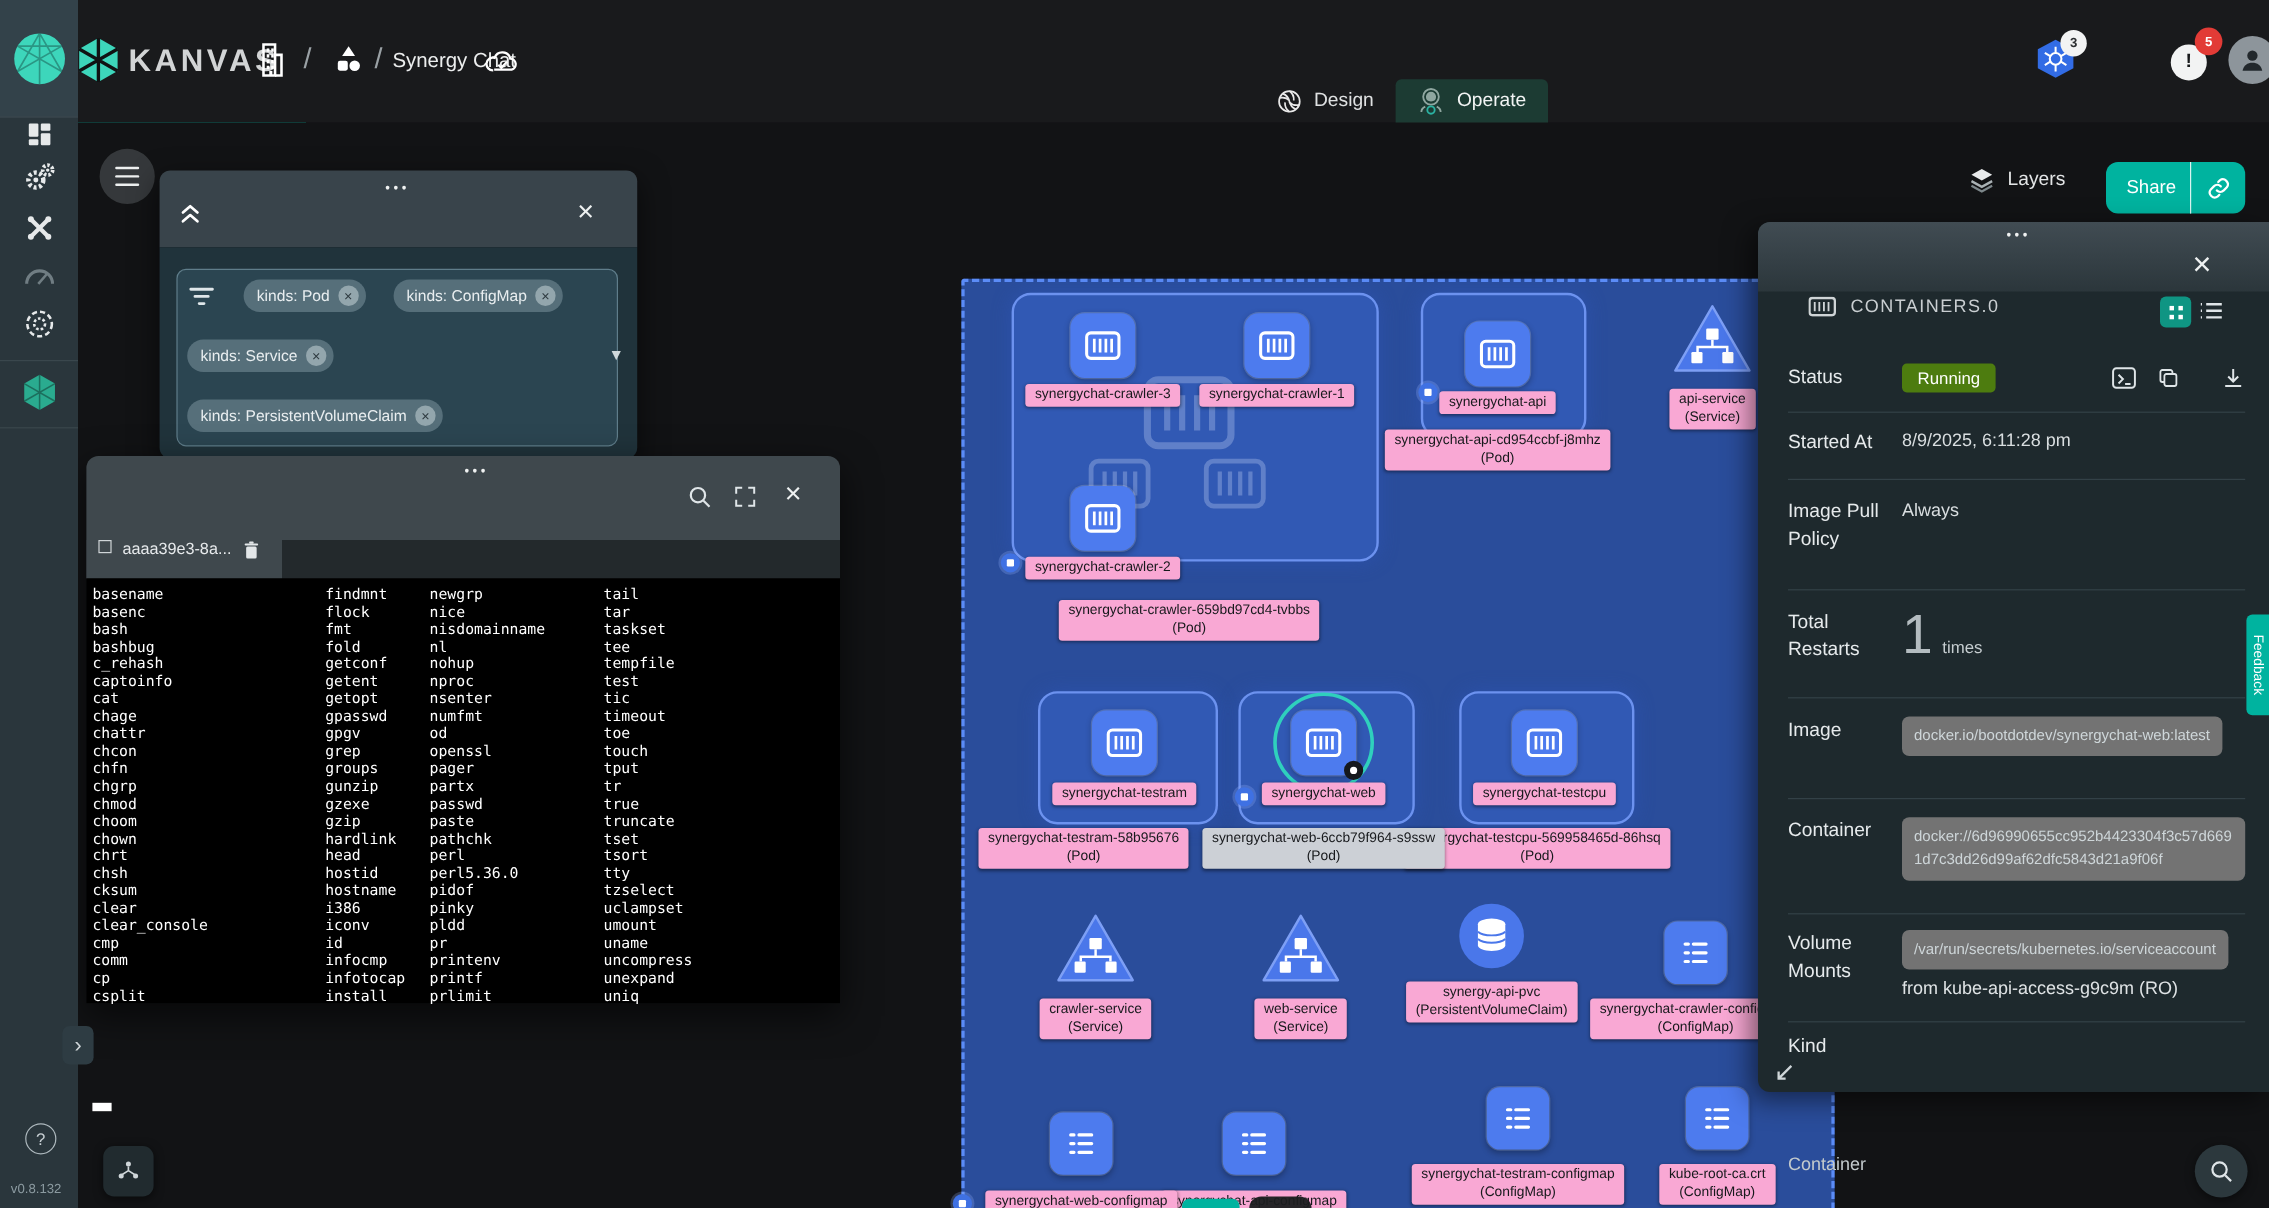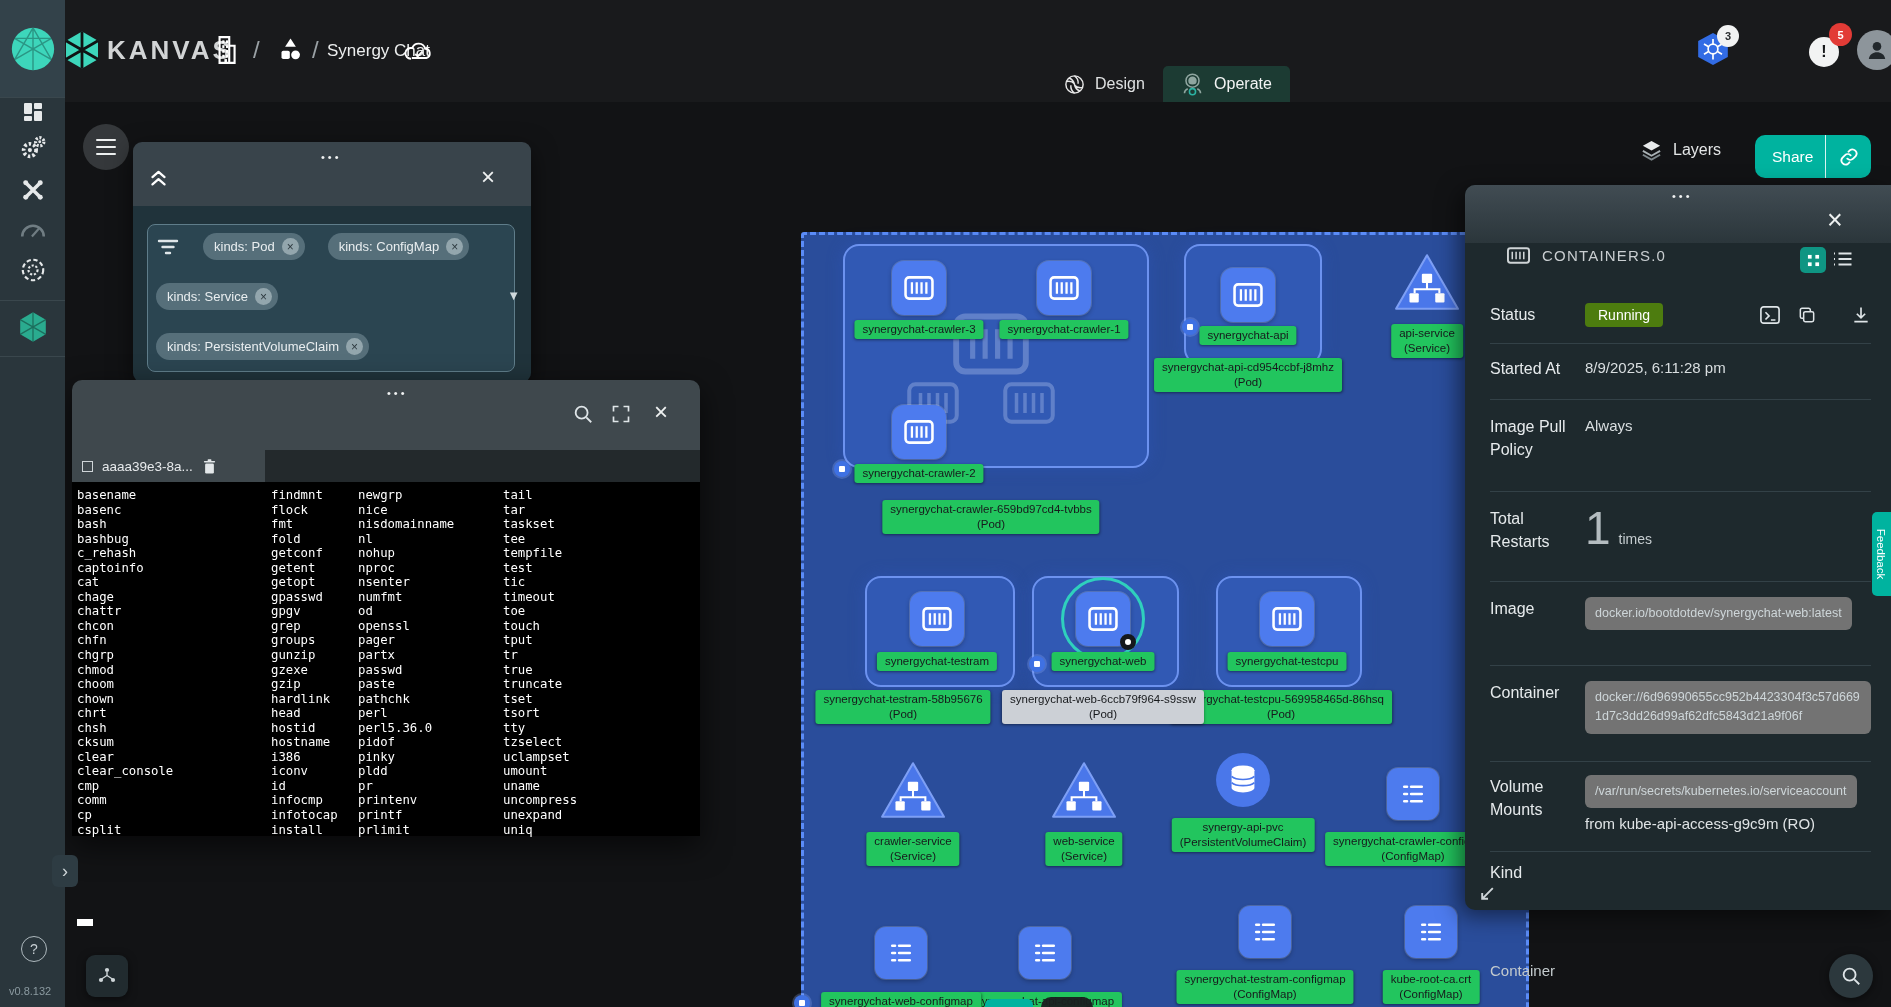--- a/index.html
+++ b/index.html
@@ -33,21 +33,21 @@
   #selection{position:absolute;left:736px;top:130px;width:722px;height:806px;background:#2a4d9b;border:3px dashed #5b8cf7;border-radius:3px;z-index:1;}
   #canvas-nodes{position:absolute;inset:0;z-index:2;}
   .node{position:absolute;}
   .group{background:#3159b4;border:2px solid #6c92ef;border-radius:16px;box-shadow:0 0 16px rgba(46,86,190,.45);}
   .icwrap{transform:translate(-50%,-50%);}
   .pod-box{width:54px;height:54px;background:#4d7bee;border-radius:12px;display:flex;align-items:center;justify-content:center;box-shadow:0 0 0 1px rgba(255,255,255,.18),0 2px 5px rgba(0,0,0,.3);position:relative;}
   .cm-box{width:52px;height:52px;background:#4d7bee;border-radius:11px;display:flex;align-items:center;justify-content:center;box-shadow:0 0 0 1px rgba(255,255,255,.18),0 2px 5px rgba(0,0,0,.3);}
   .ring-el{position:absolute;left:50%;top:50%;width:78px;height:78px;transform:translate(-50%,-50%);border:3px solid #2fd0bd;border-radius:50%;}
   .mini-badge{position:absolute;right:-6px;bottom:-4px;width:16px;height:16px;border-radius:50%;background:#fff;border:5px solid #15181c;box-sizing:border-box;}
   .ghost{opacity:.28;transform:translate(-50%,-50%);}
-  .chipn{transform:translate(-50%,0);background:#22c55e;color:#17191c;font-size:11.5px;line-height:1.3;padding:2px 8px;border-radius:3px;text-align:center;white-space:nowrap;box-shadow:0 1px 3px rgba(0,0,0,.45);}
+  .chipn{transform:translate(-50%,0);background:#f9a8d4;color:#17191c;font-size:11.5px;line-height:1.3;padding:2px 8px;border-radius:3px;text-align:center;white-space:nowrap;box-shadow:0 1px 3px rgba(0,0,0,.45);}
   .chipn .sub{display:block;}
   .dotb{width:16px;height:16px;border-radius:50%;background:#3f71e3;transform:translate(-50%,-50%);display:flex;align-items:center;justify-content:center;box-shadow:0 0 0 2px rgba(150,180,255,.25);}
   .dotb i{display:block;width:6px;height:6px;background:#fff;border-radius:1px;}
 
   
   #hint{position:absolute;z-index:15;}
   #hint-pan{position:absolute;left:920px;top:897px;width:48px;height:46px;background:#00b39f;border-radius:6px;}
   #hint-key{position:absolute;left:976px;top:895px;width:52px;height:52px;background:rgba(26,29,31,.95);border-radius:10px;color:#fff;font-size:30px;font-weight:600;display:flex;align-items:center;justify-content:center;}
 
   
@@ -58,21 +58,21 @@
   .fchip{display:inline-flex;align-items:center;gap:7px;background:rgba(122,146,156,.55);color:#e9eef0;font-size:13px;padding:5px 6px 5px 11px;border-radius:16px;cursor:default;}
   .fchip .x{width:17px;height:17px;border-radius:50%;background:#93a6ad;color:#2e3a40;font-size:12px;display:flex;align-items:center;justify-content:center;cursor:pointer;}
   #filter-placeholder{color:#7e97a2;font-size:19px;margin-left:22px;}
   .dots{color:#f0f2f2;font-size:11px;letter-spacing:3px;}
   .panel-x{color:#eef1f1;font-size:24px;line-height:1;cursor:pointer;}
 
   
   #terminal{position:absolute;left:72px;top:380px;width:628px;height:456px;z-index:18;border-radius:10px 10px 0 0;box-shadow:0 10px 30px rgba(0,0,0,.6);}
   #term-head{position:absolute;left:0;top:0;right:0;height:70px;background:#3f484d;border-radius:10px 10px 0 0;}
   #term-tabbar{position:absolute;left:0;top:70px;right:0;height:32px;background:#23292c;}
-  #term-tab{position:absolute;left:0;top:0;width:193px;height:32px;background:#3f484d;display:flex;align-items:center;gap:9px;padding:0 10px;box-sizing:border-box;cursor:pointer;}
+  #term-tab{position:absolute;left:0;top:0;width:163px;height:32px;background:#3f484d;display:flex;align-items:flex-start;gap:9px;padding:0 10px;box-sizing:border-box;cursor:pointer;}
   #term-tab .sq{width:9px;height:9px;border:1.5px solid #cfd5d8;}
   #term-tab .lbl{color:#e7eaec;font-size:13.5px;white-space:nowrap;}
   #term-body{position:absolute;left:0;top:102px;right:0;bottom:0;background:#000;}
   .tcol{position:absolute;top:6px;color:#fff;font-family:"DejaVu Sans Mono",monospace;font-size:12.3px;line-height:14.55px;white-space:pre;}
   #term-cursor{position:absolute;left:5px;top:437px;width:16px;height:7px;background:#fff;}
 
   
   #layers-btn{position:absolute;left:1640px;top:138px;display:flex;align-items:center;gap:10px;color:#e3e5e6;font-size:16px;z-index:24;cursor:pointer;}
   #share-btn{position:absolute;left:1755px;top:135px;width:116px;height:43px;background:#00b39f;border-radius:10px;display:flex;align-items:center;z-index:24;cursor:pointer;color:#fff;}
   #share-btn .stx{font-size:15.5px;padding-left:17px;width:53px;}

